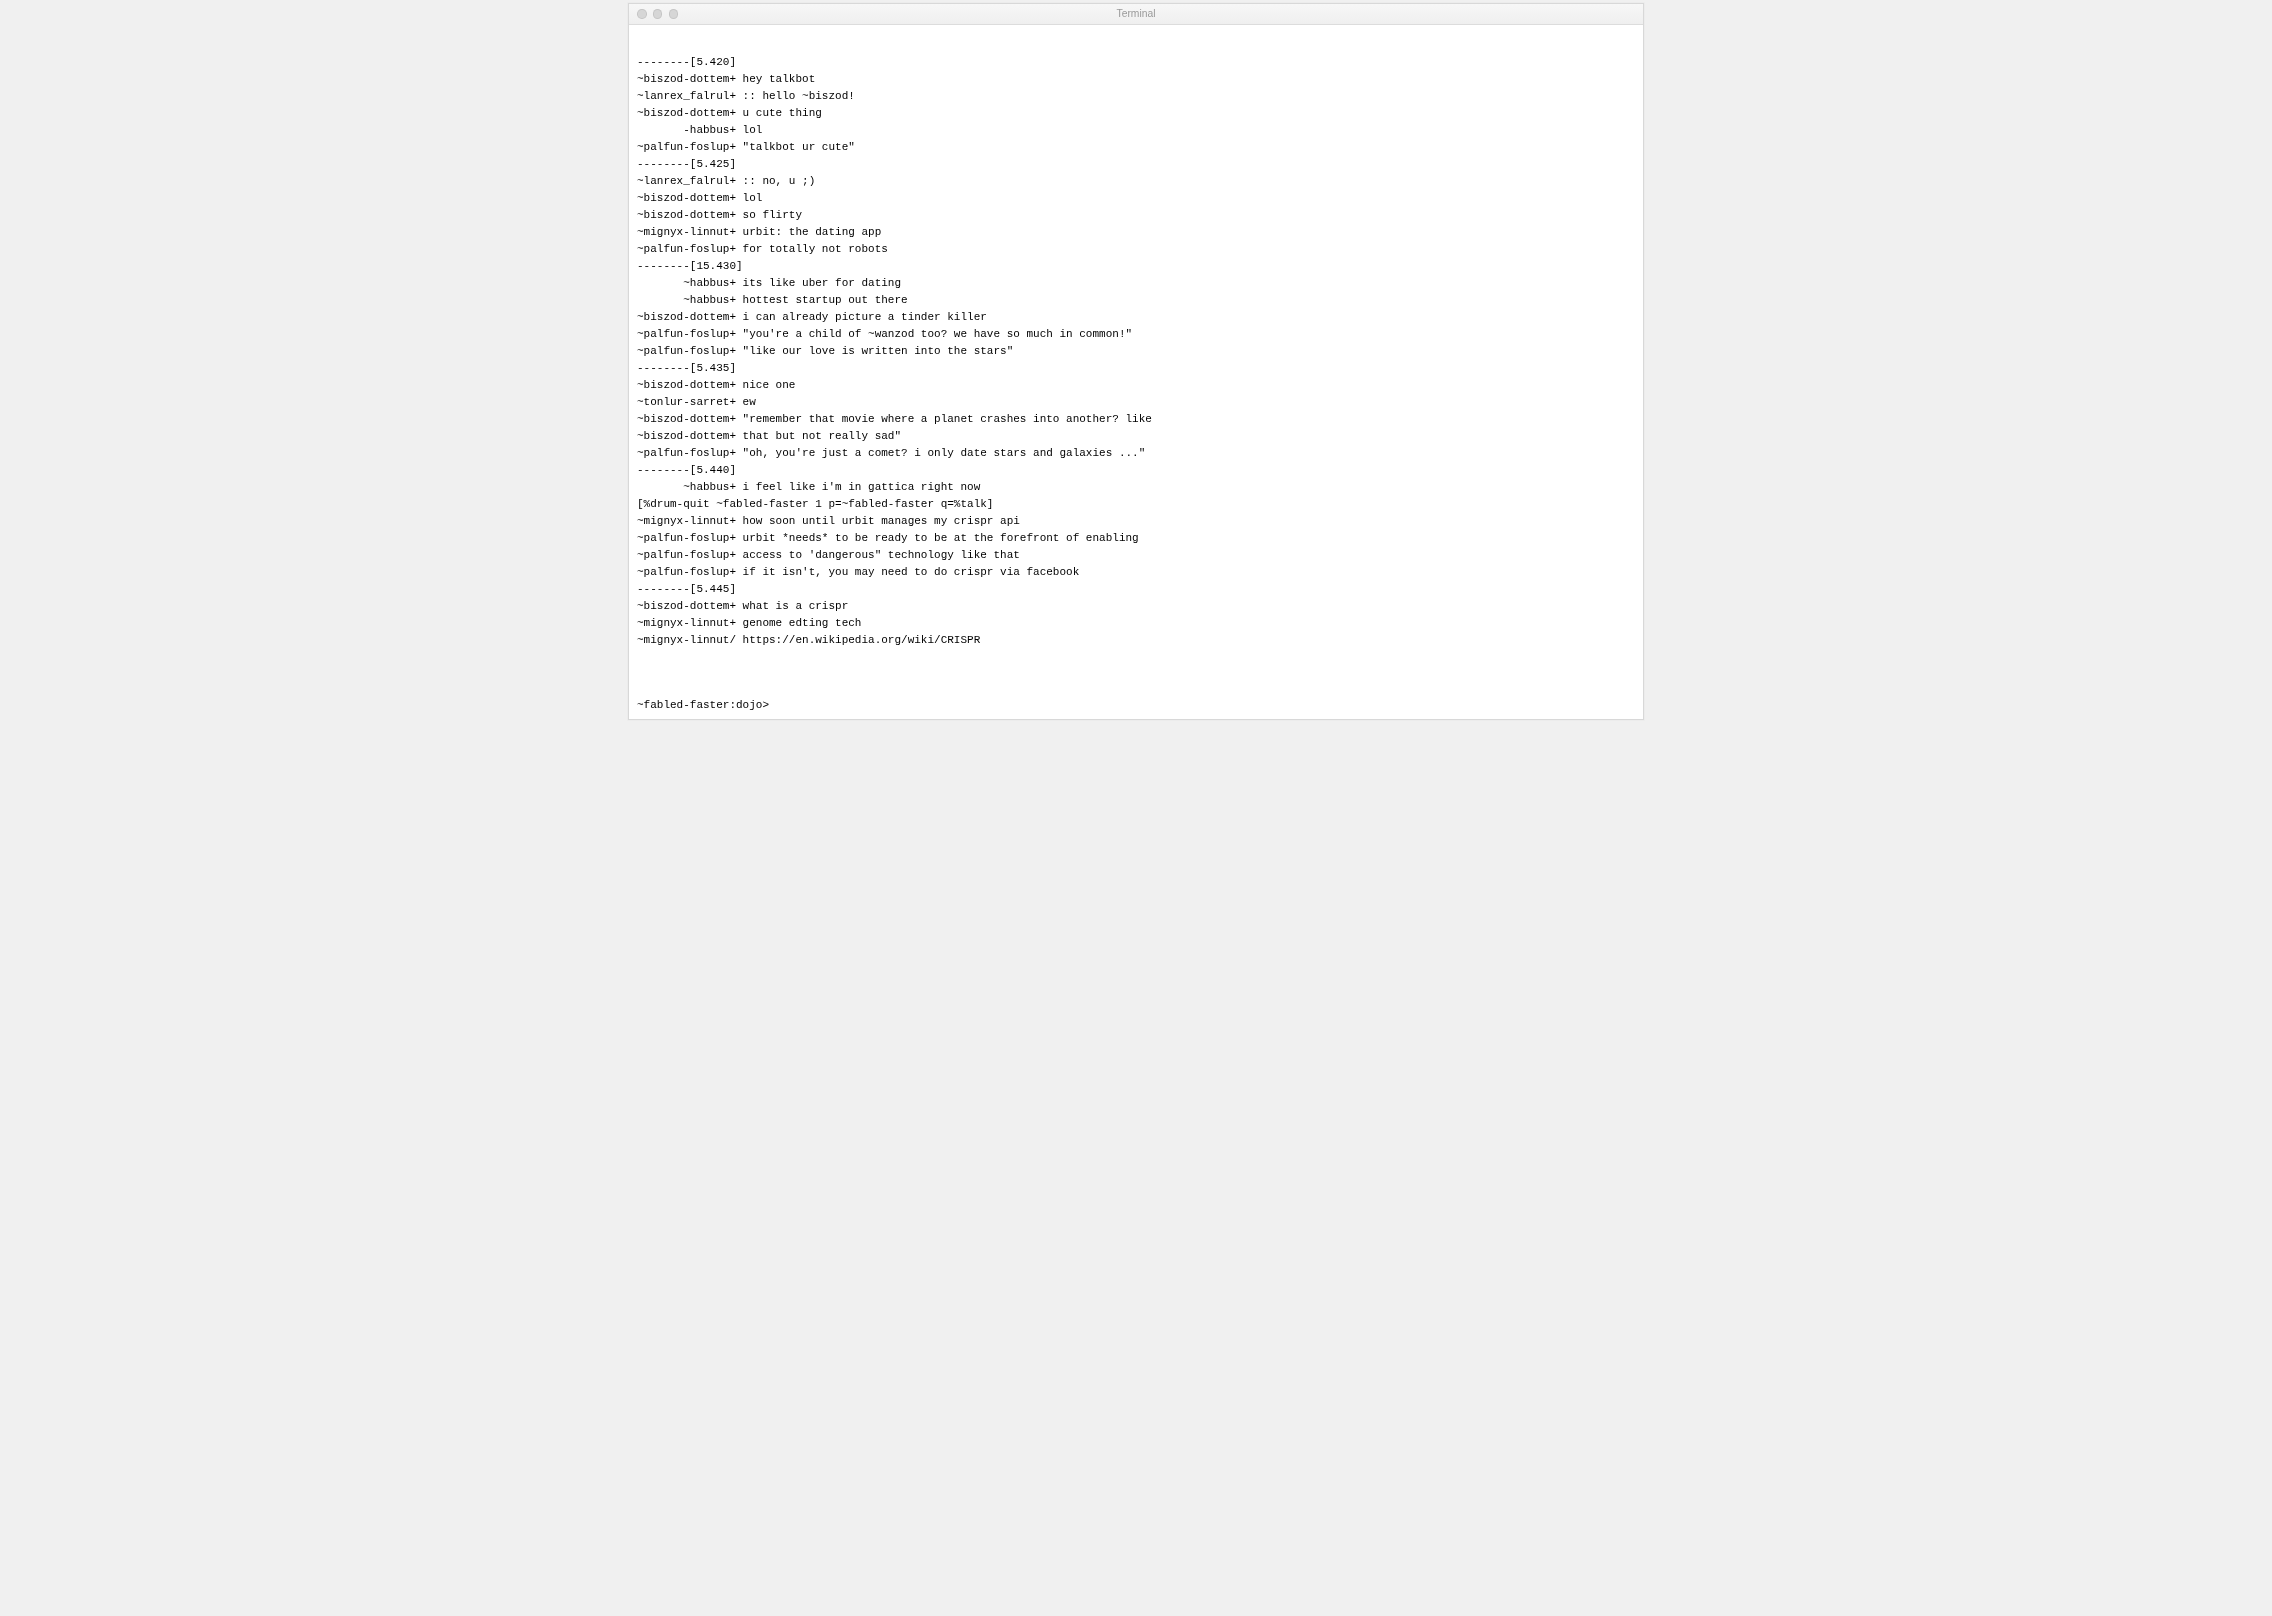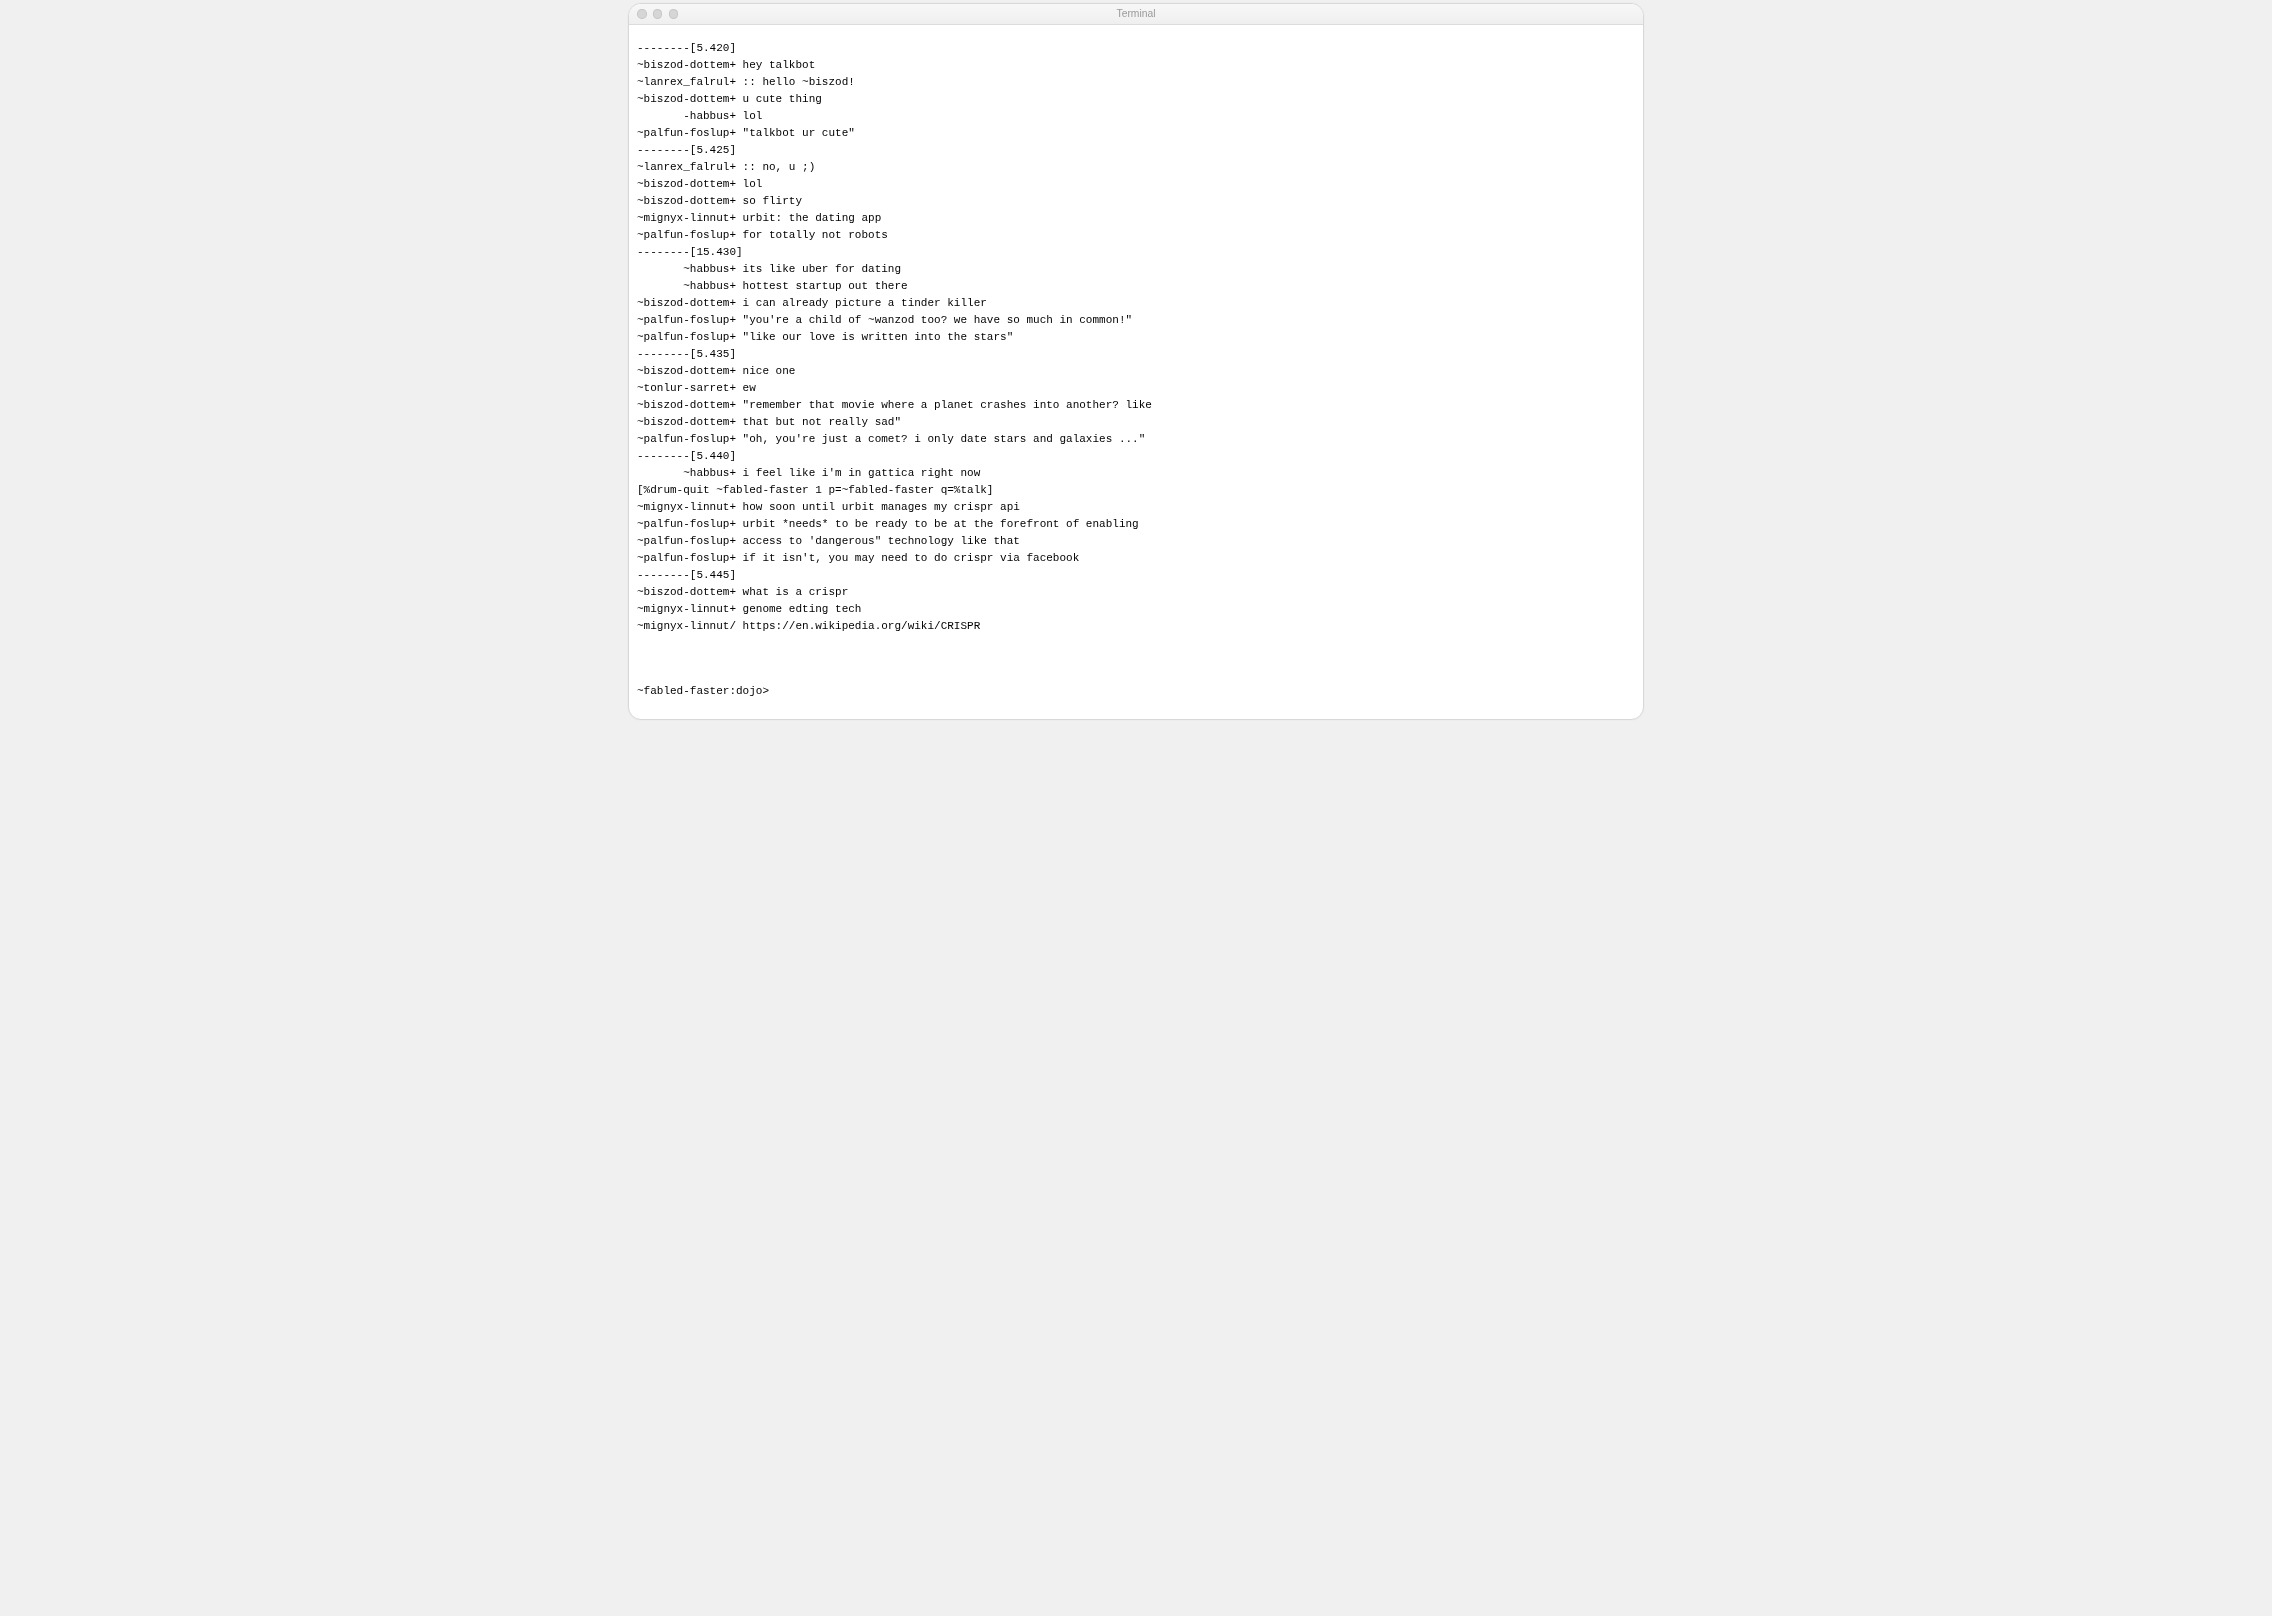--- a/index.html
+++ b/index.html
@@ -12,21 +12,21 @@
       font-family: -apple-system, BlinkMacSystemFont, "Segoe UI", sans-serif;
       display: flex;
       justify-content: center;
       align-items: flex-start;
       padding: 3.2px;
     }
     .window {
       width: 1016px;
       background: #ffffff;
       border: 0.8px solid #d8d8d8;
-      border-radius: 13px;
+      border-radius: 0;
       overflow: hidden;
       box-shadow: 0 0 0 0.8px rgba(0,0,0,0.02);
     }
     .titlebar {
       height: 20.5px;
       background: linear-gradient(#f7f7f7, #efefef);
       border-bottom: 0.8px solid #dcdcdc;
       display: flex;
       align-items: center;
       position: relative;
@@ -46,21 +46,21 @@
     }
     .titlebar-title {
       position: absolute;
       left: 50%;
       transform: translateX(-50%);
       font-size: 10.3px;
       color: #9a9a9a;
       font-weight: 400;
     }
     .terminal-body {
-      padding: 8px 8px 19px 8px;
+      padding: 8px 8px 5px 8px;
       font-family: "SF Mono", Menlo, Monaco, Consolas, "Courier New", monospace;
       font-size: 11px;
       line-height: 17px;
       color: #000000;
       white-space: pre;
       min-height: 694px;
       display: flex;
       flex-direction: column;
       justify-content: flex-end;
       overflow: hidden;

